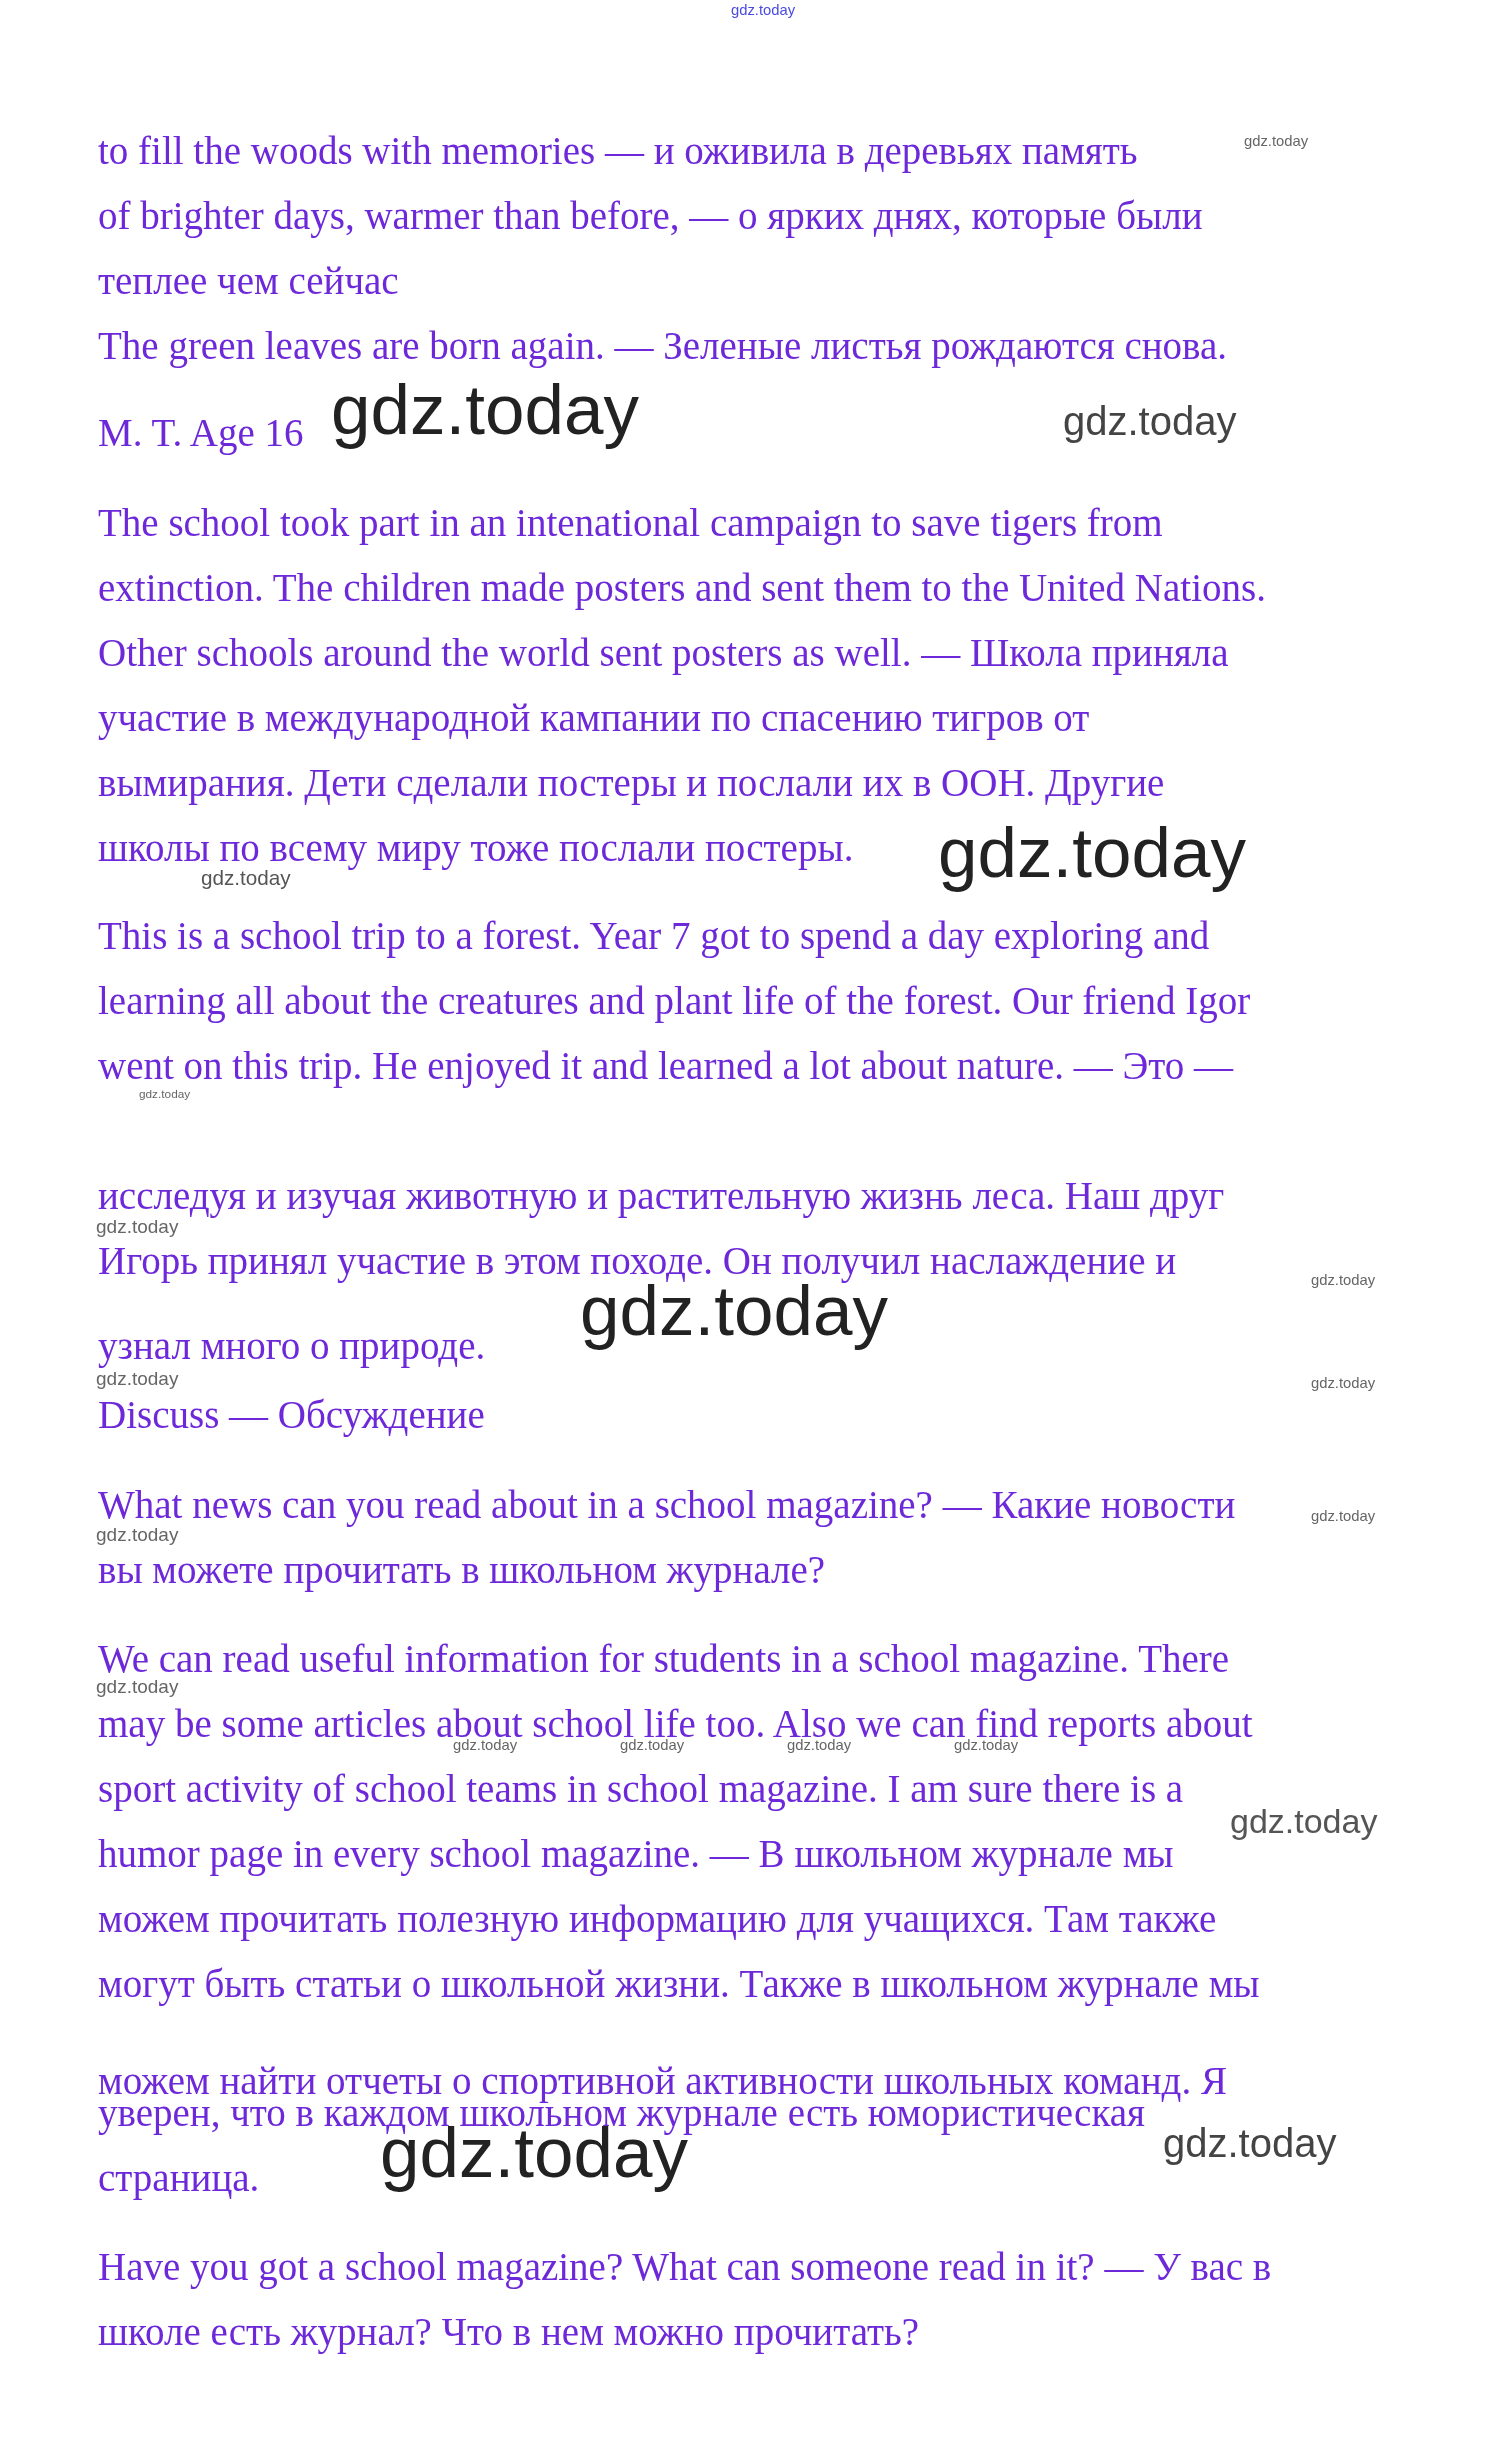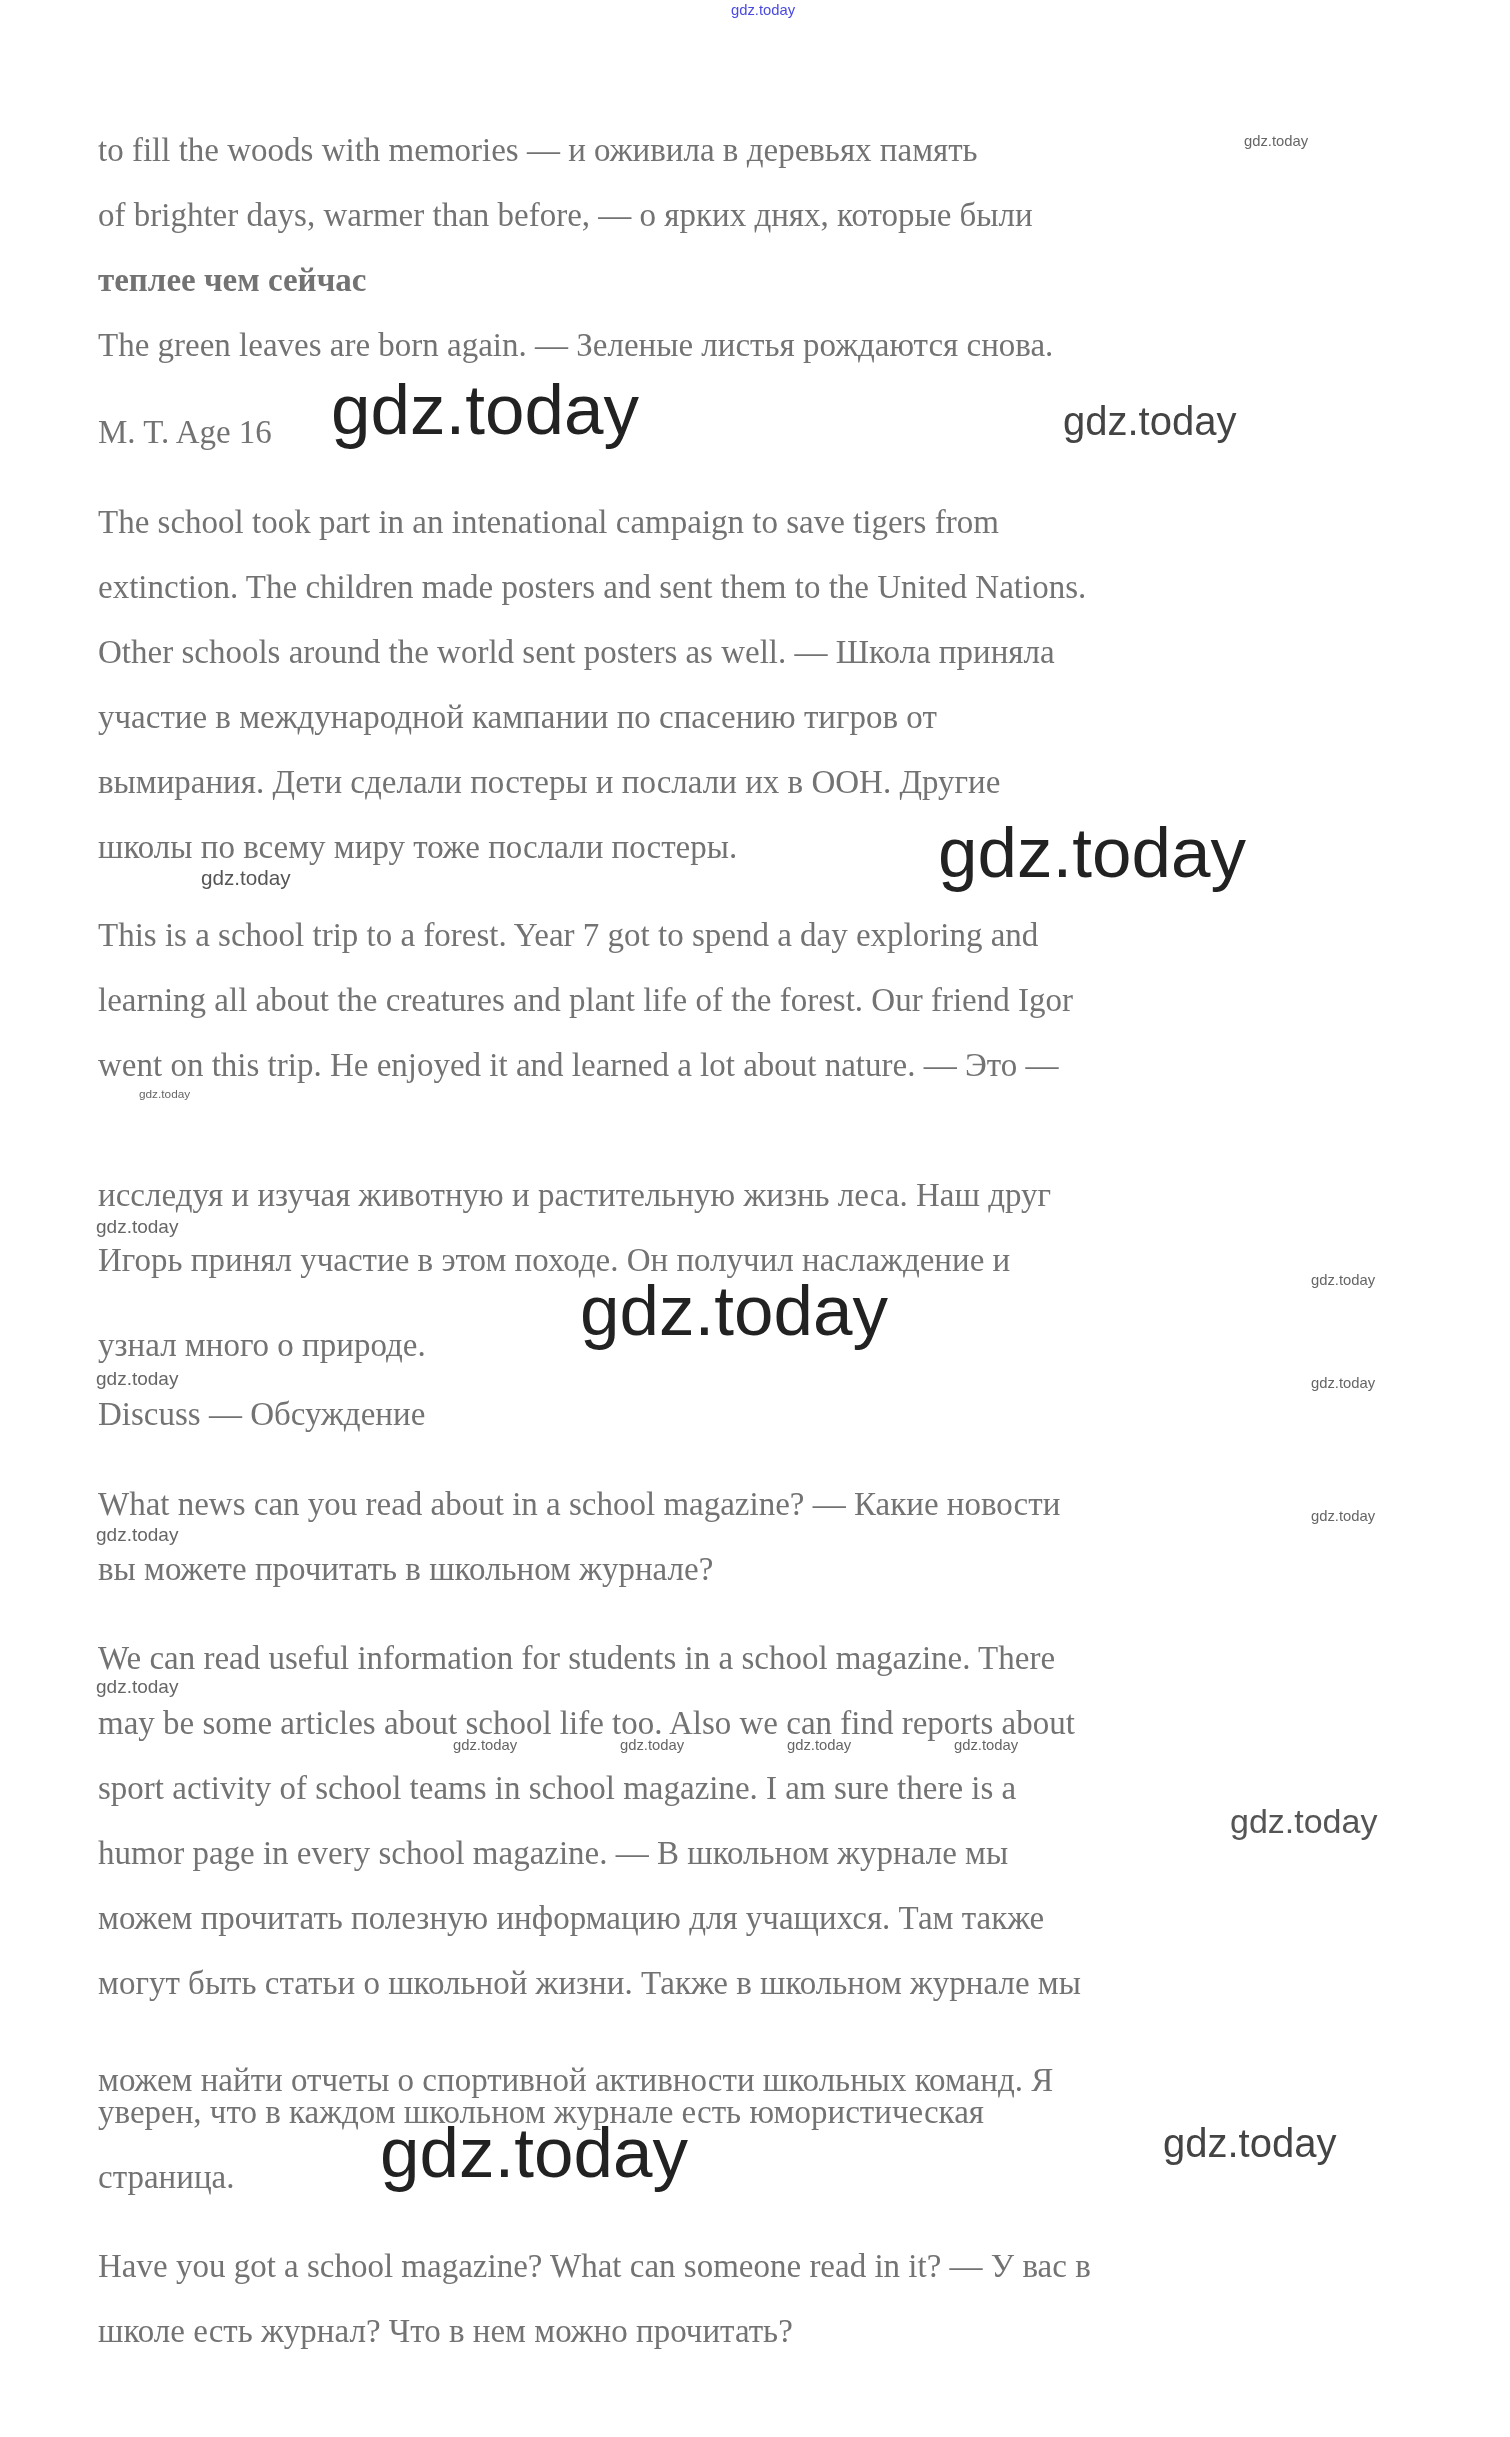--- a/index.html
+++ b/index.html
@@ -1,21 +1,21 @@
 <!DOCTYPE html>
 <html style="font-size:11.8px"><head>
 <meta charset="utf-8">
 <style>
   html, body { margin: 0; padding: 0; background: #ffffff; }
   body { width: 1510px; height: 2438px; position: relative; overflow: hidden; }
   .page { position: absolute; left: 0; top: 0; width: 1510px; height: 2438px; background: #fff; }
   .line {
     position: absolute; left: 98px;
     font-family: "Liberation Serif", "DejaVu Serif", serif;
-    font-size: 33px; line-height: 49px; color: #737373; white-space: nowrap;
+    font-size: 39px; line-height: 49px; color: #6d28d9; white-space: nowrap;
   }
   .wm {
     position: absolute;
     font-family: Liberation Sans, sans-serif;
     font-weight: 300; color: #555; white-space: nowrap; letter-spacing: 0px;
   }
   .wm-xs { font-size: 14.8px; color: #666; }
   .wm-sm { font-size: 20.7px; color: #555; }
   .wm-md { font-size: 40px; color: #444; }
   .wm-lg { font-size: 71px; color: #222; }
@@ -24,21 +24,21 @@
 </head>
 <body>
 
 <div class="page">
 
   <div class="wm wm-top" style="left:731px; top:1.5px;">gdz.today</div>
 
   <div class="line" style="top:126px;">to fill the woods with memories — и оживила в деревьях память</div>
   <div class="wm wm-xs" style="left:1244px; top:133px;">gdz.today</div>
   <div class="line" style="top:191px;">of brighter days, warmer than before, — о ярких днях, которые были</div>
-  <div class="line" style="top:256px;font-weight:bold;">теплее чем сейчас</div>
+  <div class="line" style="top:256px;">теплее чем сейчас</div>
   <div class="line" style="top:321px;">The green leaves are born again. — Зеленые листья рождаются снова.</div>
   <div class="line" style="top:408px;">M. T. Age 16</div>
   <div class="wm wm-lg" style="left:331px; top:369px;">gdz.today</div>
   <div class="wm wm-md" style="left:1063px; top:399px;">gdz.today</div>
 
   <div class="line" style="top:498px;">The school took part in an intenational campaign to save tigers from</div>
   <div class="line" style="top:563px;">extinction. The children made posters and sent them to the United Nations.</div>
   <div class="line" style="top:628px;">Other schools around the world sent posters as well. — Школа приняла</div>
   <div class="line" style="top:693px;">участие в международной кампании по спасению тигров от</div>
   <div class="line" style="top:758px;">вымирания. Дети сделали постеры и послали их в ООН. Другие</div>

